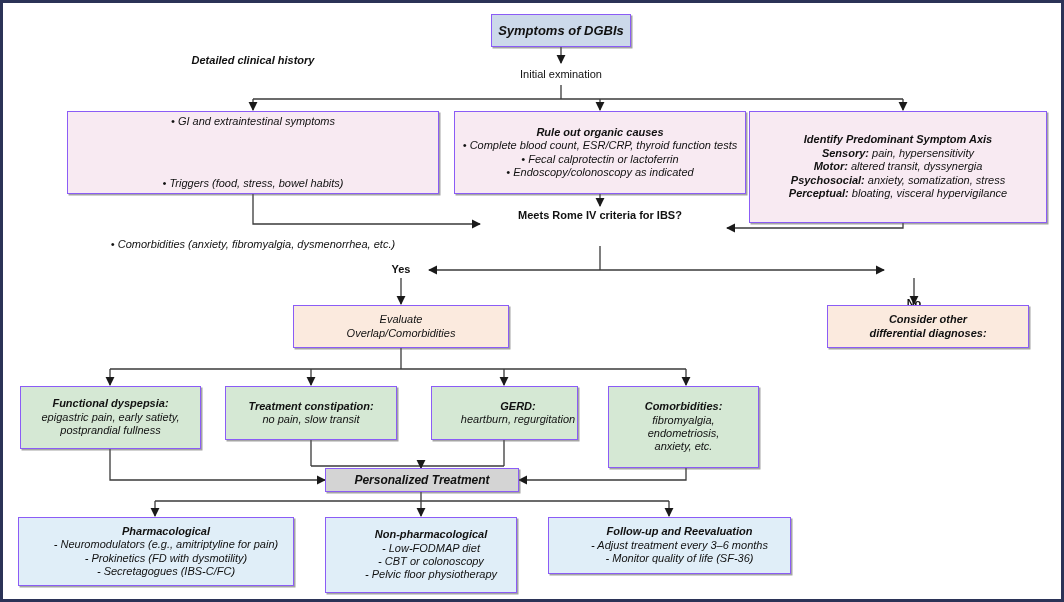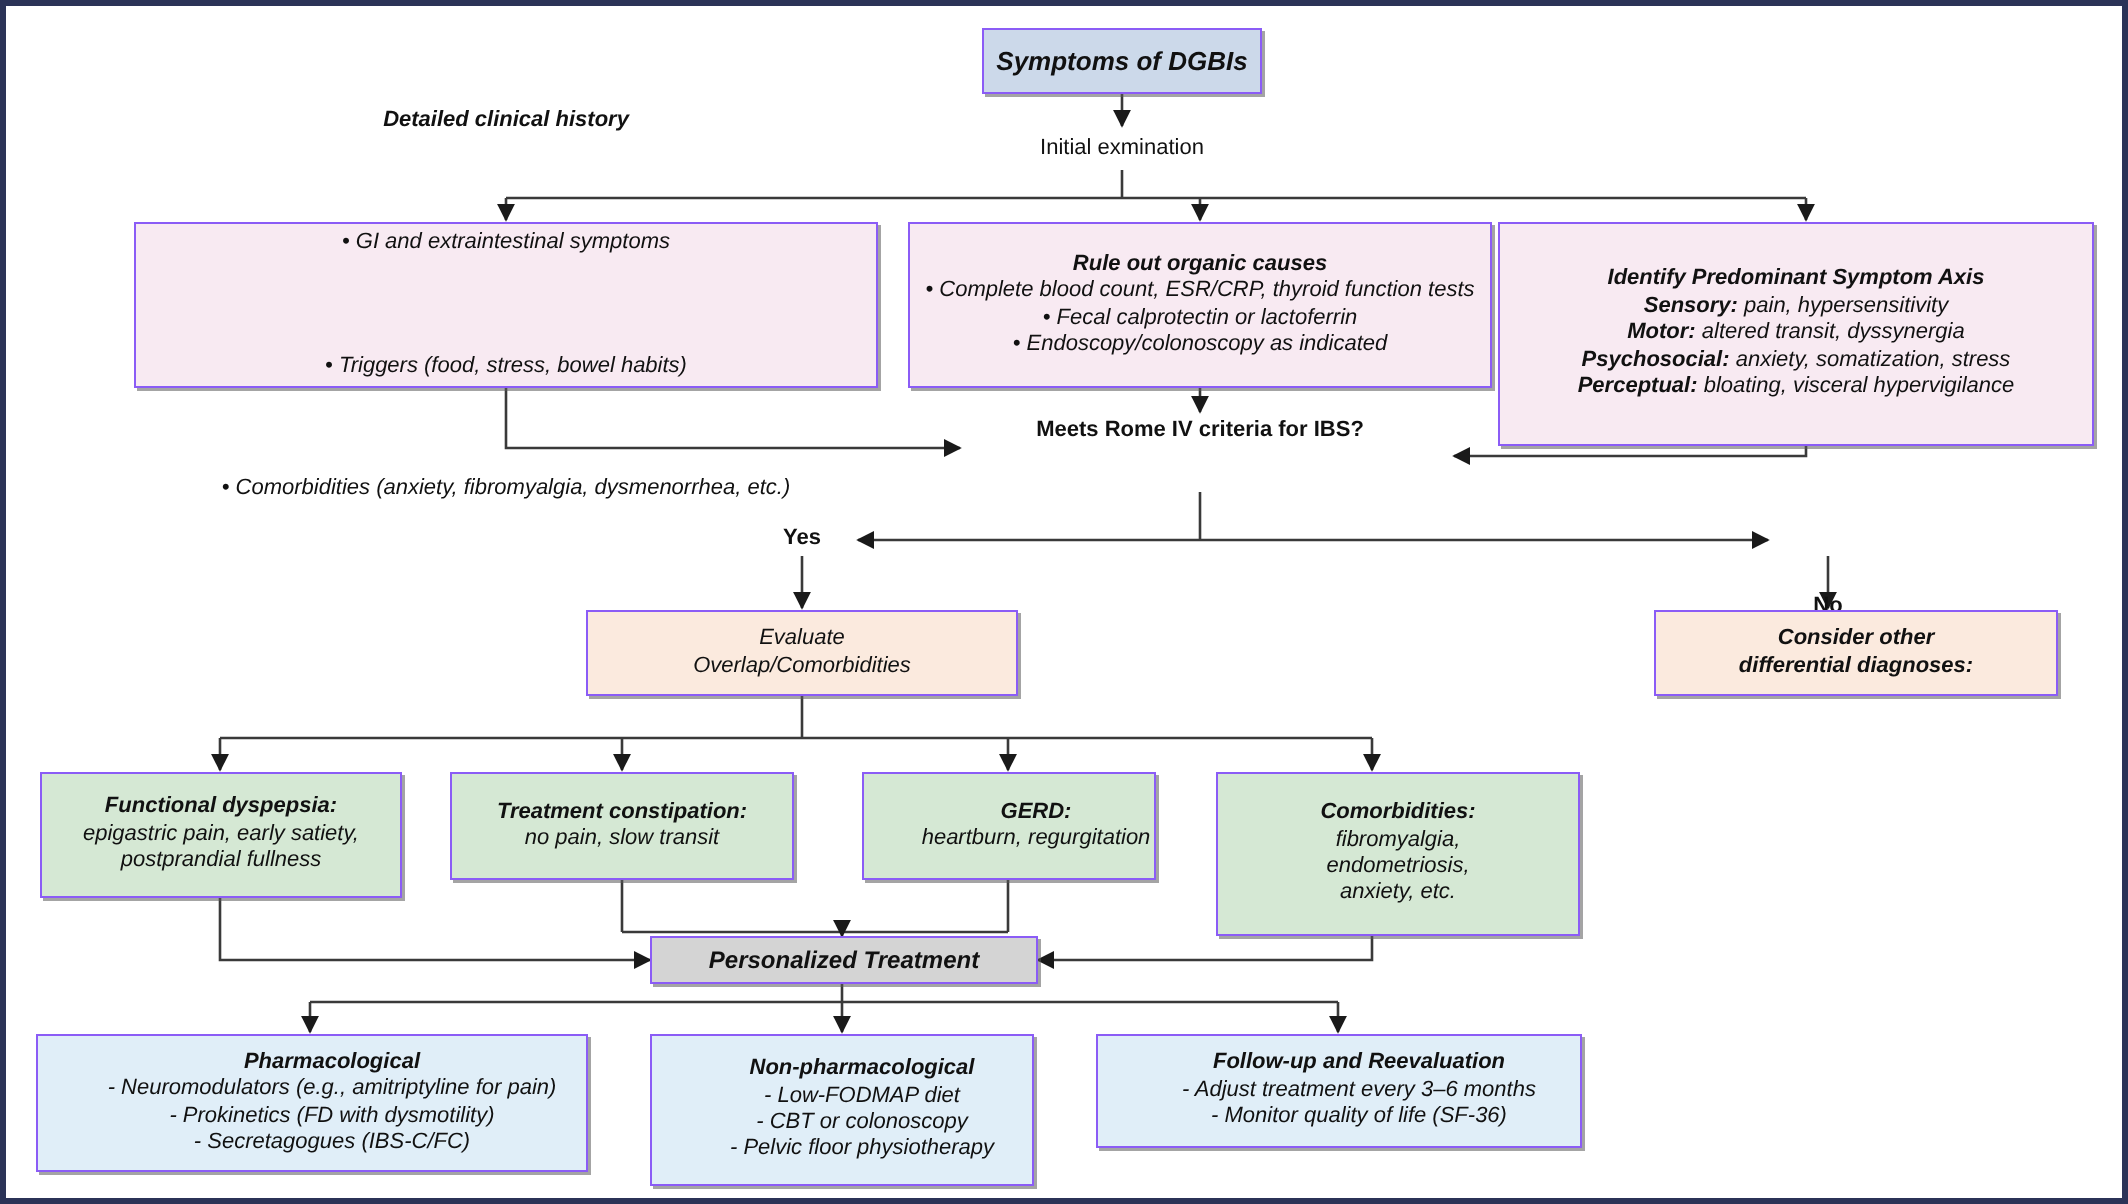--- a/index.html
+++ b/index.html
@@ -165,21 +165,21 @@
   <div class="node green fs11" style="left:222px;top:383px;width:172px;height:54px;">
     <span class="ln b">Treatment constipation:</span>
     <span class="ln">no pain, slow transit</span>
   </div>
 
   <div class="node green fs11" style="left:428px;top:383px;width:147px;height:54px;padding-left:32px;">
     <span class="ln b">GERD:</span>
     <span class="ln">heartburn, regurgitation</span>
   </div>
 
-  <div class="node green fs11" style="left:605px;top:383px;width:182px;height:82px;">
+  <div class="node green fs11" style="left:605px;top:383px;width:151px;height:82px;">
     <span class="ln b">Comorbidities:</span>
     <span class="ln">fibromyalgia,</span>
     <span class="ln">endometriosis,</span>
     <span class="ln">anxiety, etc.</span>
   </div>
 
   <div class="node gray fs12" style="left:322px;top:465px;width:194px;height:24px;">
     <span class="ln b">Personalized Treatment</span>
   </div>
 

